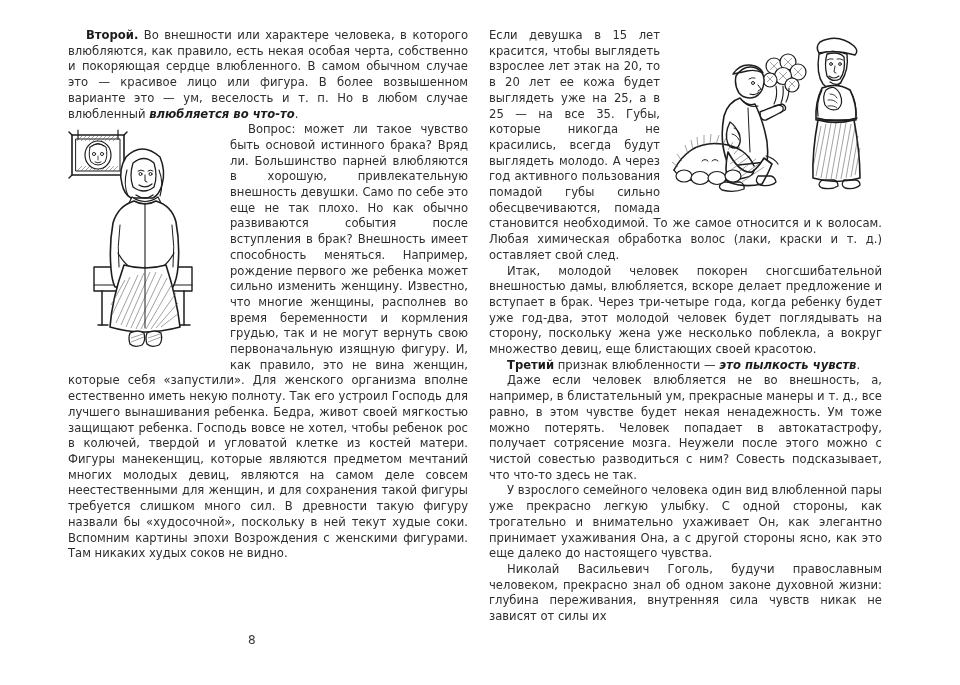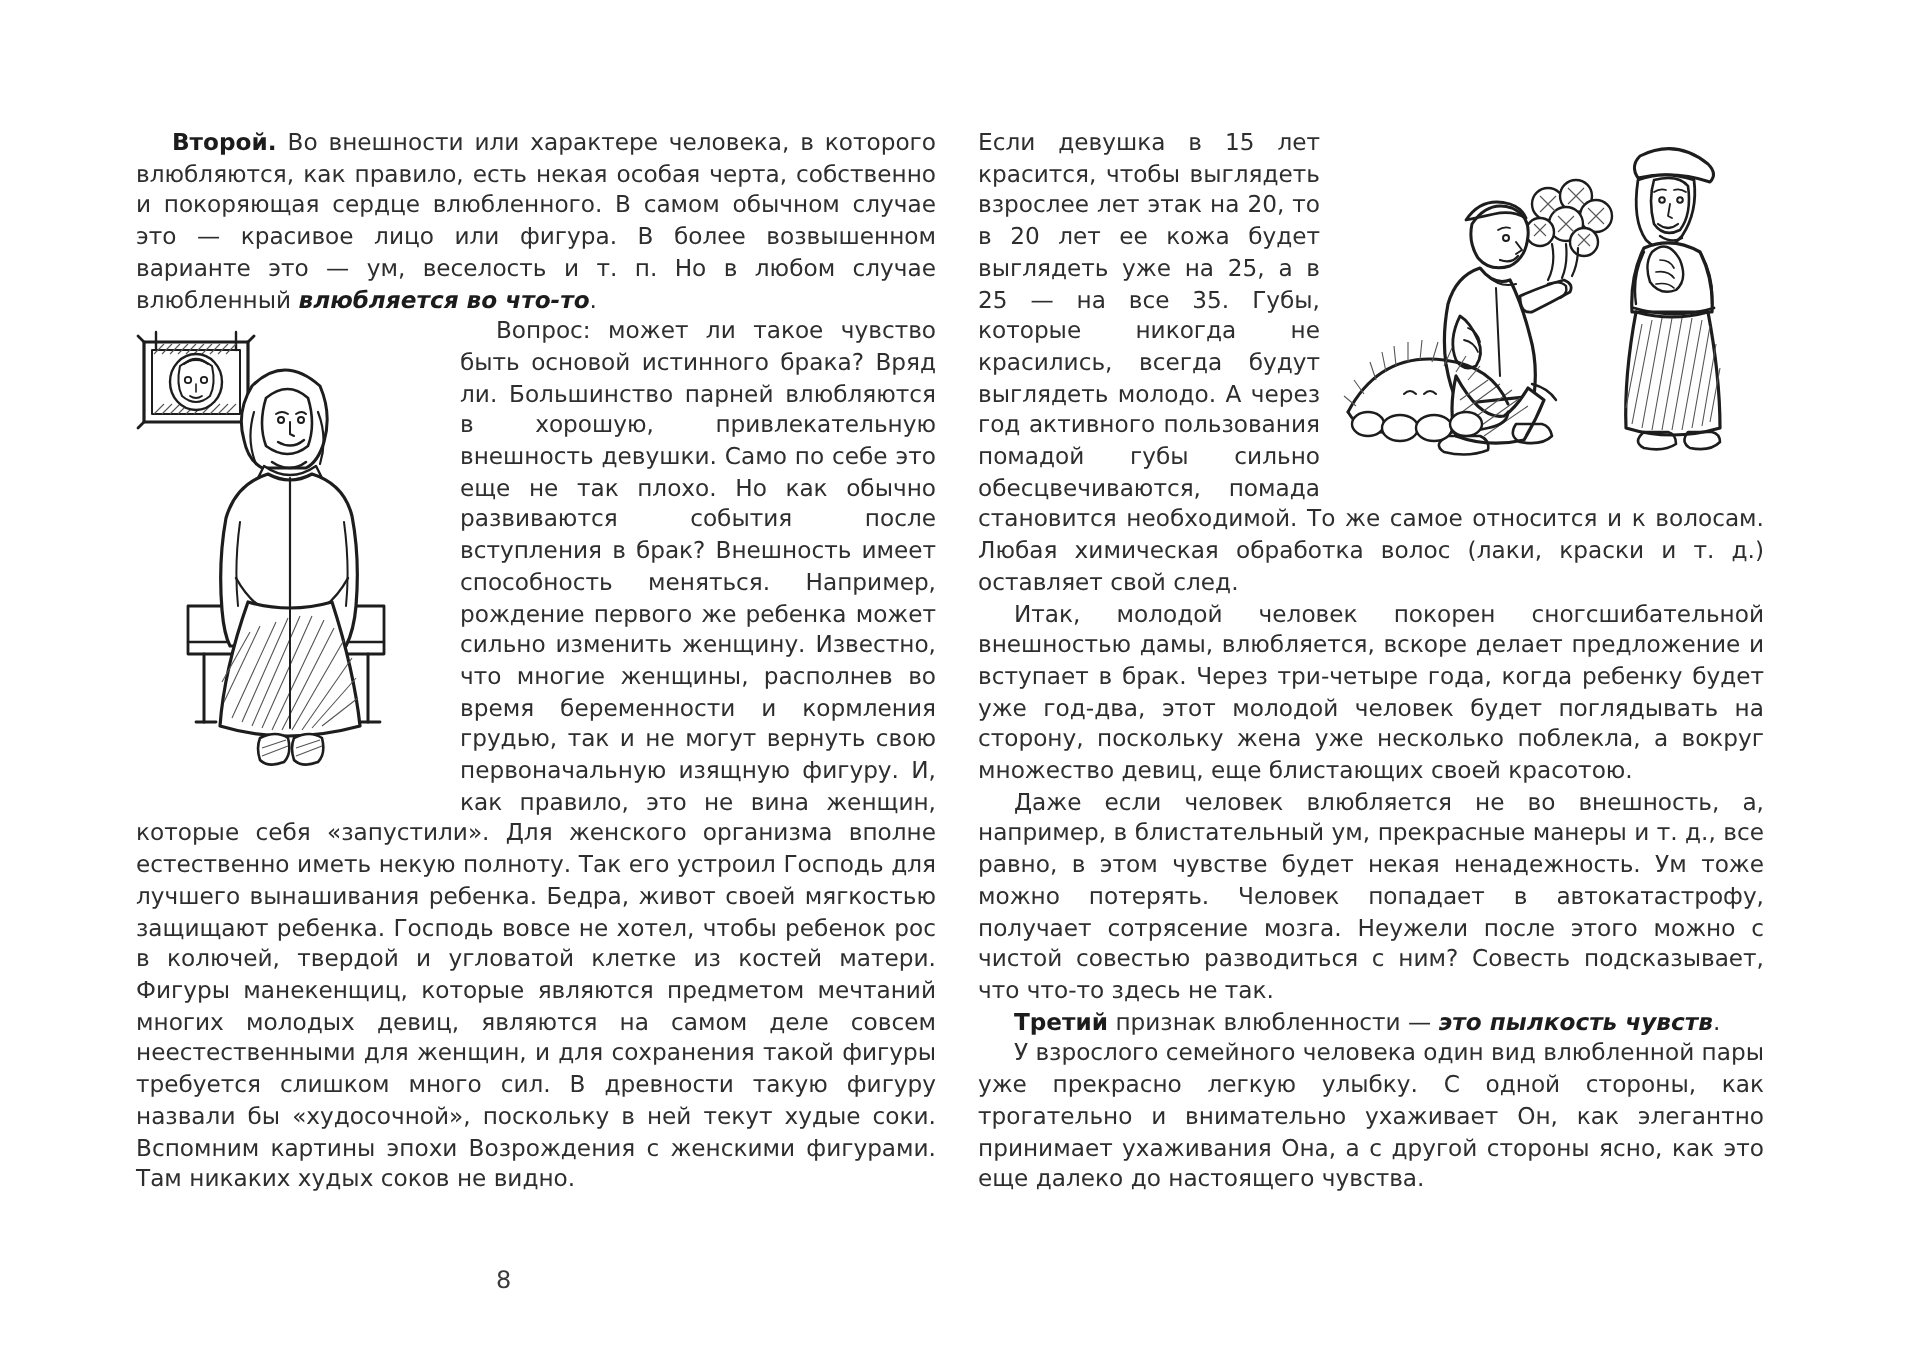--- a/index.html
+++ b/index.html
@@ -29,21 +29,20 @@
   .page-left  { left: 0;    width: 490px; padding: 28px 22px 0 68px; }
   .page-right { left: 464px; width: 470px; padding: 28px 52px 0 25px; }
 
   .col {
     font-size: 11.6px;
     line-height: 1.355;
     text-align: justify;
     text-justify: inter-word;
     hyphens: manual;
     color: #2e2e2e;
-    margin-top: 36px;
   }
   .col p {
     margin: 0;
     text-indent: 1.55em;
   }
   .col p.noindent { text-indent: 0; }
   b, strong { font-weight: bold; color: #1c1c1c; }
   i.bi { font-weight: bold; font-style: italic; color: #1c1c1c; }
 
   .folio {
@@ -254,23 +253,24 @@
               <ellipse class="ink white" cx="63" cy="148" rx="8" ry="6" stroke-width="1.2"></ellipse>
               <path class="ink" d="M32 133 q3 -3 6 0 M42 133 q3 -3 6 0" stroke-width="1"></path>
             </g>
           </svg>
         </span>
         <span>Если девушка в 15 лет красится, чтобы выглядеть взрослее лет этак на 20, то в 20 лет ее кожа будет выглядеть уже на 25, а в 25 — на все 35. Губы, которые никогда не красились, всегда будут выглядеть молодо. А через год активного пользования помадой губы сильно обесцвечиваются, помада становится необходимой. То же самое относится и к волосам. Любая химическая обработка волос (лаки, краски и т. д.) оставляет свой след.</span>
       </p>
 
       <p><span>Итак, молодой человек покорен сногсшибательной внешностью дамы, влюбляется, вскоре делает предложение и вступает в брак. Через три-четыре года, когда ребенку будет уже год-два, этот молодой человек будет поглядывать на сторону, поскольку жена уже несколько поблекла, а вокруг множество девиц, еще блистающих своей красотою.</span></p>
 
+      <p><b>Третий</b><span> признак влюбленности — </span><i class="bi">это пылкость чувств</i><span>.</span></p>
+
       <p><span>Даже если человек влюбляется не во внешность, а, например, в блистательный ум, прекрасные манеры и т. д., все равно, в этом чувстве будет некая ненадежность. Ум тоже можно потерять. Человек попадает в автокатастрофу, получает сотрясение мозга. Неужели после этого можно с чистой совестью разводиться с ним? Совесть подсказывает, что что-то здесь не так.</span></p>
 
-      <p><b>Третий</b><span> признак влюбленности — </span><i class="bi">это пылкость чувств</i><span>.</span></p>
-
       <p><span>У взрослого семейного человека один вид влюбленной пары уже прекрасно легкую улыбку. С одной стороны, как трогательно и внимательно ухаживает Он, как элегантно принимает ухаживания Она, а с другой стороны ясно, как это еще далеко до настоящего чувства.</span></p>
 
+      <p><span>Николай Васильевич Гоголь, будучи православным человеком, прекрасно знал об одном законе духовной жизни: глубина переживания, внутренняя сила чувств никак не зависят от силы их</span></p>
     </div>
 
   </div>
 
 </div>
 
 </body></html>

